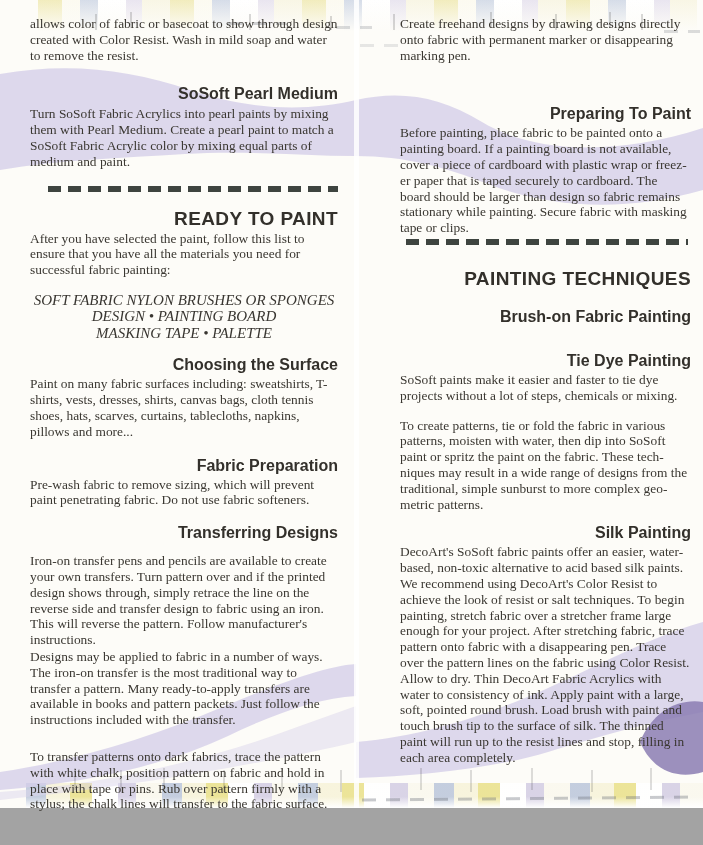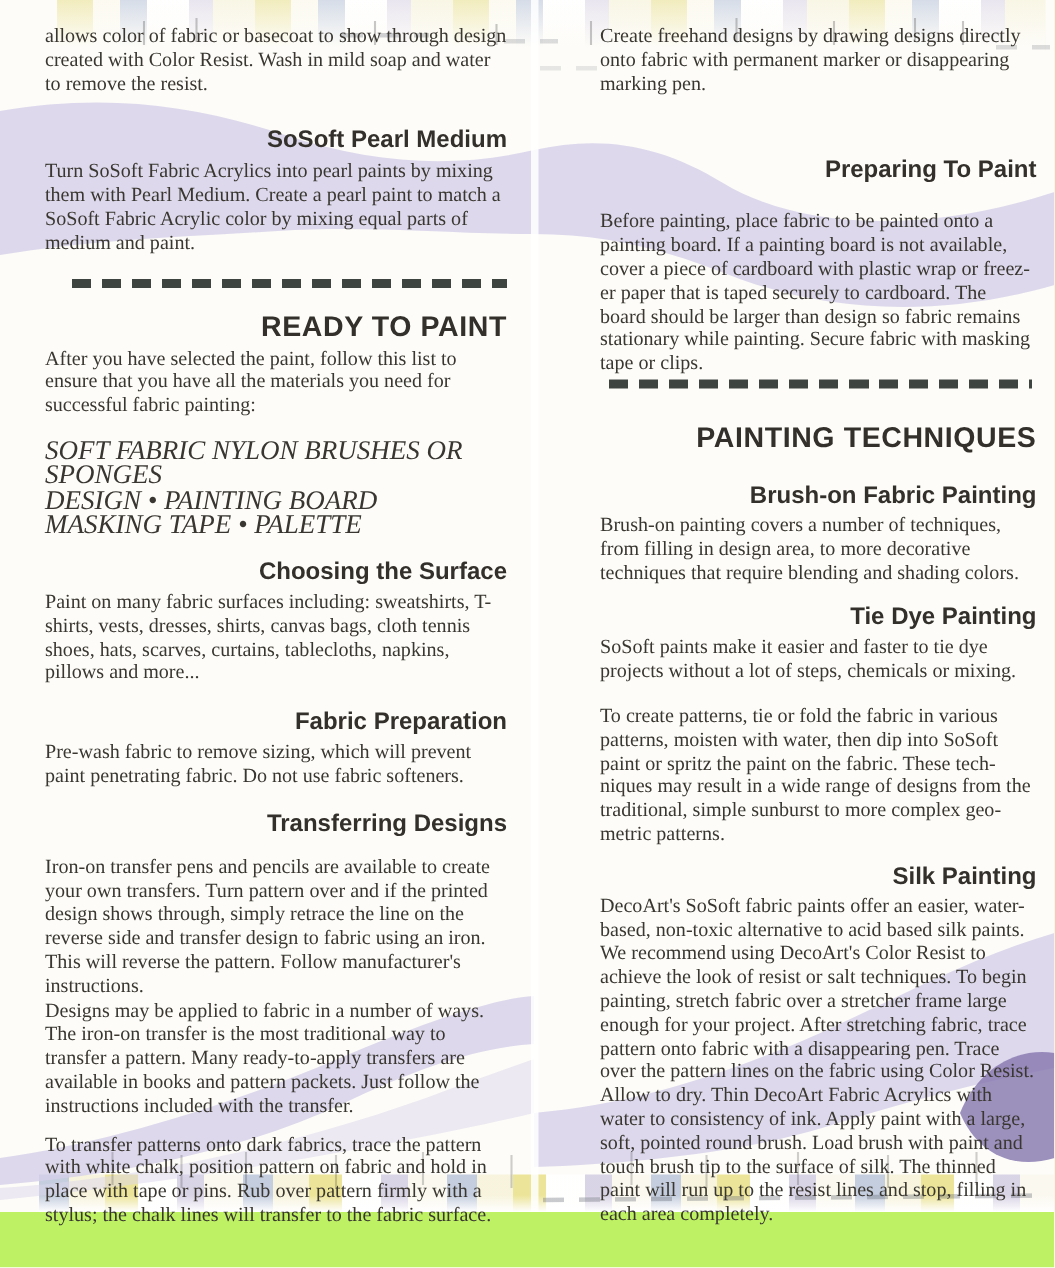--- a/index.html
+++ b/index.html
@@ -1,19 +1,19 @@
 <!DOCTYPE html>
 <html><head>
 <meta charset="utf-8">
 <style>
   html,body{margin:0;padding:0;background:#ffffff;}
   .page{
     position:relative;
     width:703px;height:845px;
-    background:#bef264;
+    background:#a3a3a3;
     overflow:hidden;
     font-family:"Liberation Serif", serif;
   }
   .paper-tint{position:absolute;left:0;top:0;width:703px;height:808px;background:#fdfcf8;}
   
   .stripes-top{
     position:absolute;left:38px;right:6px;top:0;height:34px;
     background:repeating-linear-gradient(90deg,
       rgba(238,231,170,0.75) 0 24px,
       rgba(252,250,240,0.9) 24px 42px,
@@ -60,22 +60,22 @@
     color:#3a3731;
   }
   .head{
     margin:0;
     font-family:"Liberation Sans", sans-serif;
     font-weight:700;font-size:16px;line-height:20px;
     text-align:right;color:#33302b;
   }
   .head.big{font-size:19px;line-height:22px;letter-spacing:0.4px;}
   .supplies{
-    font-size:18px;line-height:16.5px;font-style:italic;
-    text-align:left;color:#393631;
+    font-size:15px;line-height:16.5px;font-style:italic;
+    text-align:center;color:#393631;
   }
   .divider{
     height:6px;
     background:repeating-linear-gradient(90deg,#3e4440 0 13px, transparent 13px 20px);
   }
 </style>
 </head>
 <body>
 
 <div class="page">
@@ -154,37 +154,36 @@
 
     <h3 class="head" style="margin-top:14px">Choosing the Surface</h3>
     <p class="para" style="margin-top:1px">Paint on many fabric surfaces including: sweatshirts, T-shirts, vests, dresses, shirts, canvas bags, cloth tennis shoes, hats, scarves, curtains, tablecloths, napkins, pillows and more...</p>
 
     <h3 class="head" style="margin-top:16px">Fabric Preparation</h3>
     <p class="para" style="margin-top:1px">Pre-wash fabric to remove sizing, which will prevent paint penetrating fabric. Do not use fabric softeners.</p>
 
     <h3 class="head" style="margin-top:15px">Transferring Designs</h3>
     <p class="para" style="margin-top:10px">Iron-on transfer pens and pencils are available to create your own transfers. Turn pattern over and if the printed design shows through, simply retrace the line on the reverse side and transfer design to fabric using an iron. This will reverse the pattern. Follow manufacturer's instructions.</p>
     <p class="para" style="margin-top:1px">Designs may be applied to fabric in a number of ways. The iron-on transfer is the most traditional way to transfer a pattern. Many ready-to-apply transfers are available in books and pattern packets. Just follow the instructions included with the transfer.</p>
-    <p class="para" style="margin-top:10px">To transfer patterns onto dark fabrics, trace the pattern with white chalk, position pattern on fabric and hold in place with tape or pins. Rub over pattern firmly with a stylus; the chalk lines will transfer to the fabric surface.</p>
+    <p class="para" style="margin-top:21px">To transfer patterns onto dark fabrics, trace the pattern with white chalk, position pattern on fabric and hold in place with tape or pins. Rub over pattern firmly with a stylus; the chalk lines will transfer to the fabric surface.</p>
   </div>
 
   <div class="col col-right">
     <p class="para">Create freehand designs by drawing designs directly onto fabric with permanent marker or disappearing marking pen.</p>
 
     <h3 class="head" style="margin-top:41px">Preparing To Paint</h3>
-    <p class="para" style="margin-top:15px">Before painting, place fabric to be painted onto a painting board. If a painting board is not available, cover a piece of cardboard with plastic wrap or freez-er paper that is taped securely to cardboard. The board should be larger than design so fabric remains stationary while painting. Secure fabric with masking tape or clips.</p>
+    <p class="para" style="margin-top:1px">Before painting, place fabric to be painted onto a painting board. If a painting board is not available, cover a piece of cardboard with plastic wrap or freez-er paper that is taped securely to cardboard. The board should be larger than design so fabric remains stationary while painting. Secure fabric with masking tape or clips.</p>
 
     <div class="divider" style="margin:3px 0 0 6px;width:282px"></div>
 
     <h3 class="head big" style="margin-top:23px">PAINTING TECHNIQUES</h3>
 
     <h3 class="head" style="margin-top:17px">Brush-on Fabric Painting</h3>
-    <p class="para" style="margin-top:1px">Brush-on painting covers a number of techniques, from filling in design area, to more decorative techniques that require blending and shading colors.</p>
 
-    <h3 class="head" style="margin-top:13px">Tie Dye Painting</h3>
+    <h3 class="head" style="margin-top:24px">Tie Dye Painting</h3>
     <p class="para" style="margin-top:1px">SoSoft paints make it easier and faster to tie dye projects without a lot of steps, chemicals or mixing.</p>
     <p class="para" style="margin-top:14px">To create patterns, tie or fold the fabric in various patterns, moisten with water, then dip into SoSoft paint or spritz the paint on the fabric. These tech-niques may result in a wide range of designs from the traditional, simple sunburst to more complex geo-metric patterns.</p>
 
     <h3 class="head" style="margin-top:11px">Silk Painting</h3>
     <p class="para" style="margin-top:1px">DecoArt's SoSoft fabric paints offer an easier, water-based, non-toxic alternative to acid based silk paints. We recommend using DecoArt's Color Resist to achieve the look of resist or salt techniques. To begin painting, stretch fabric over a stretcher frame large enough for your project. After stretching fabric, trace pattern onto fabric with a disappearing pen. Trace over the pattern lines on the fabric using Color Resist. Allow to dry. Thin DecoArt Fabric Acrylics with water to consistency of ink. Apply paint with a large, soft, pointed round brush.  Load brush with paint and touch brush tip to the surface of silk. The thinned paint will run up to the resist lines and stop, filling in each area completely.</p>
   </div>
 
 </div>
 
 </body></html>

